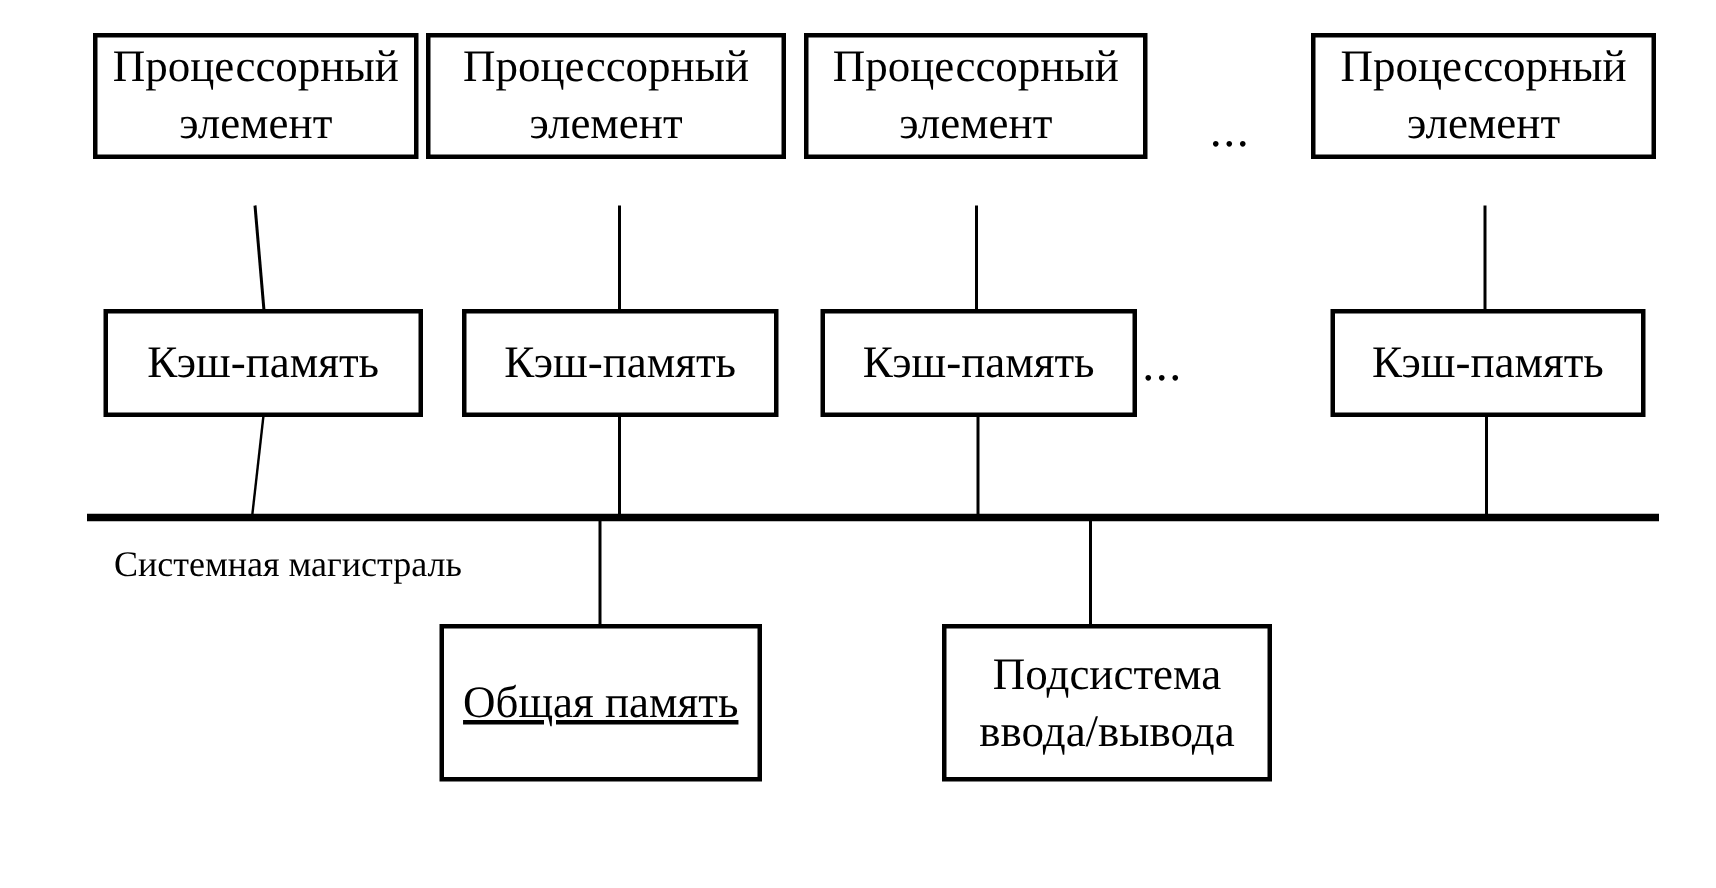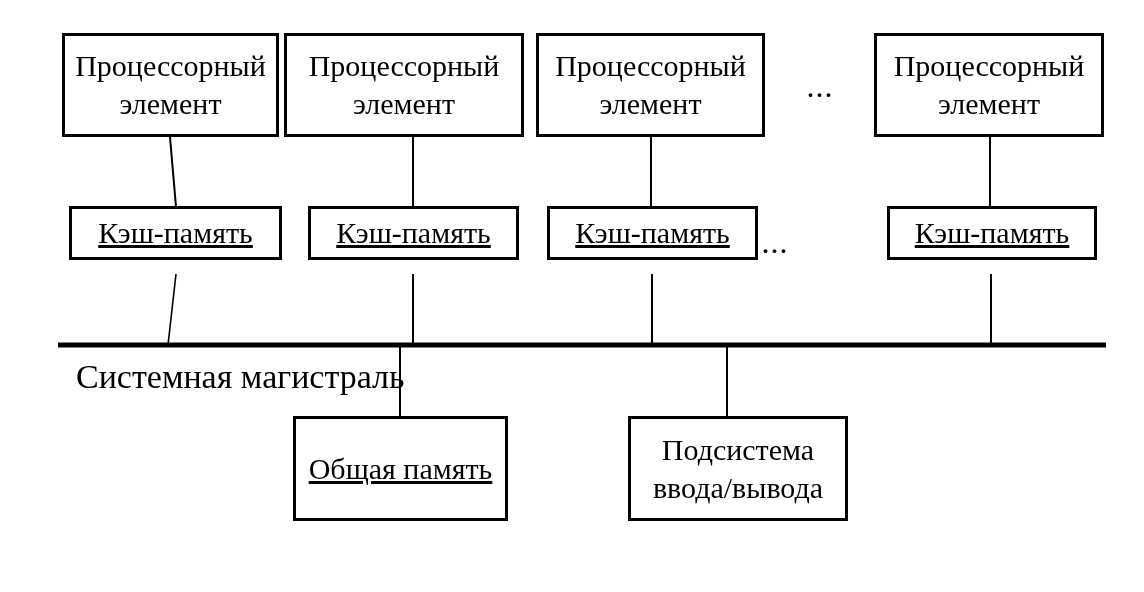--- a/index.html
+++ b/index.html
@@ -39,32 +39,32 @@
     position: absolute;
     font-size: 32px;
     line-height: 32px;
     transform: translateX(-50%);
     letter-spacing: 1px;
   }
   .bus-label {
     position: absolute;
     left: 76px;
     top: 360px;
-    font-size: 34px;
+    font-size: 24px;
     line-height: 34px;
     white-space: nowrap;
   }
   
-  .pe { top: 33px; height: 104px; }
+  .pe { top: 22px; height: 84px; }
   #pe1 { left: 62px;  width: 217px; }
   #pe2 { left: 284px; width: 240px; }
   #pe3 { left: 536px; width: 229px; }
   #pe4 { left: 874px; width: 230px; }
   
-  .cache { top: 206px; height: 54px; text-decoration: underline; }
+  .cache { top: 206px; height: 72px; }
   #cache1 { left: 69px;  width: 213px; }
   #cache2 { left: 308px; width: 211px; }
   #cache3 { left: 547px; width: 211px; }
   #cache4 { left: 887px; width: 210px; }
   
   .bottom { top: 416px; height: 105px; }
   #shared-memory { left: 293px; width: 215px; text-decoration: underline; }
   #io-subsystem  { left: 628px; width: 220px; text-align: center; }
   .label-text { display: inline-block; padding: 0 6px; }
 </style>

